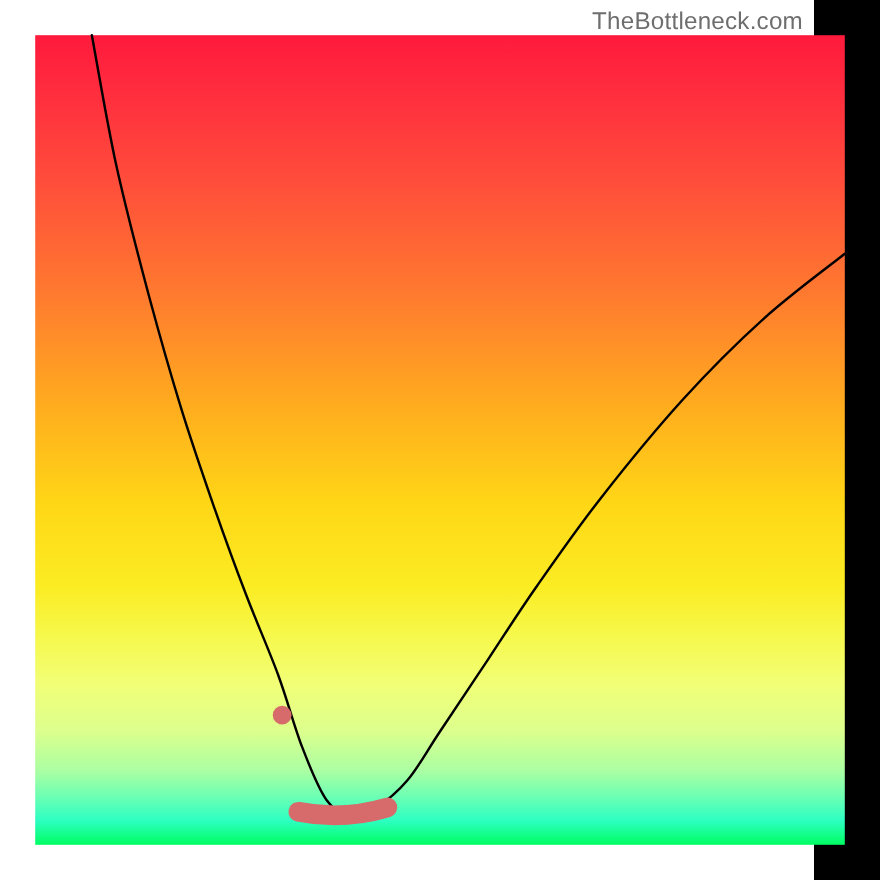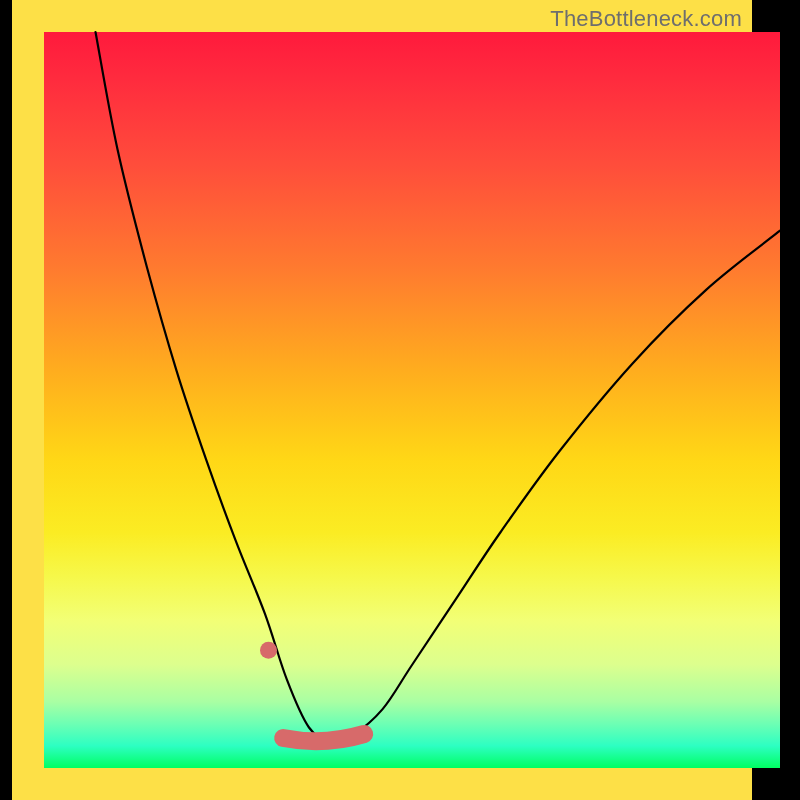--- a/index.html
+++ b/index.html
@@ -7,24 +7,24 @@
     padding: 0;
     width: 800px;
     height: 800px;
     background: #000000;
     overflow: hidden;
     font-family: Arial, Helvetica, sans-serif;
   }
   .frame {
     position: absolute;
     top: 0;
-    left: 12px;
+    left: 0;
     width: 740px;
     height: 800px;
-    background: #fde047;
+    background: #ffffff;
   }
   .plot-area {
     position: absolute;
     top: 32px;
     left: 32px;
     width: 736px;
     height: 736px;
     background: linear-gradient(
       to bottom,
       #ff1a3c 0%,

